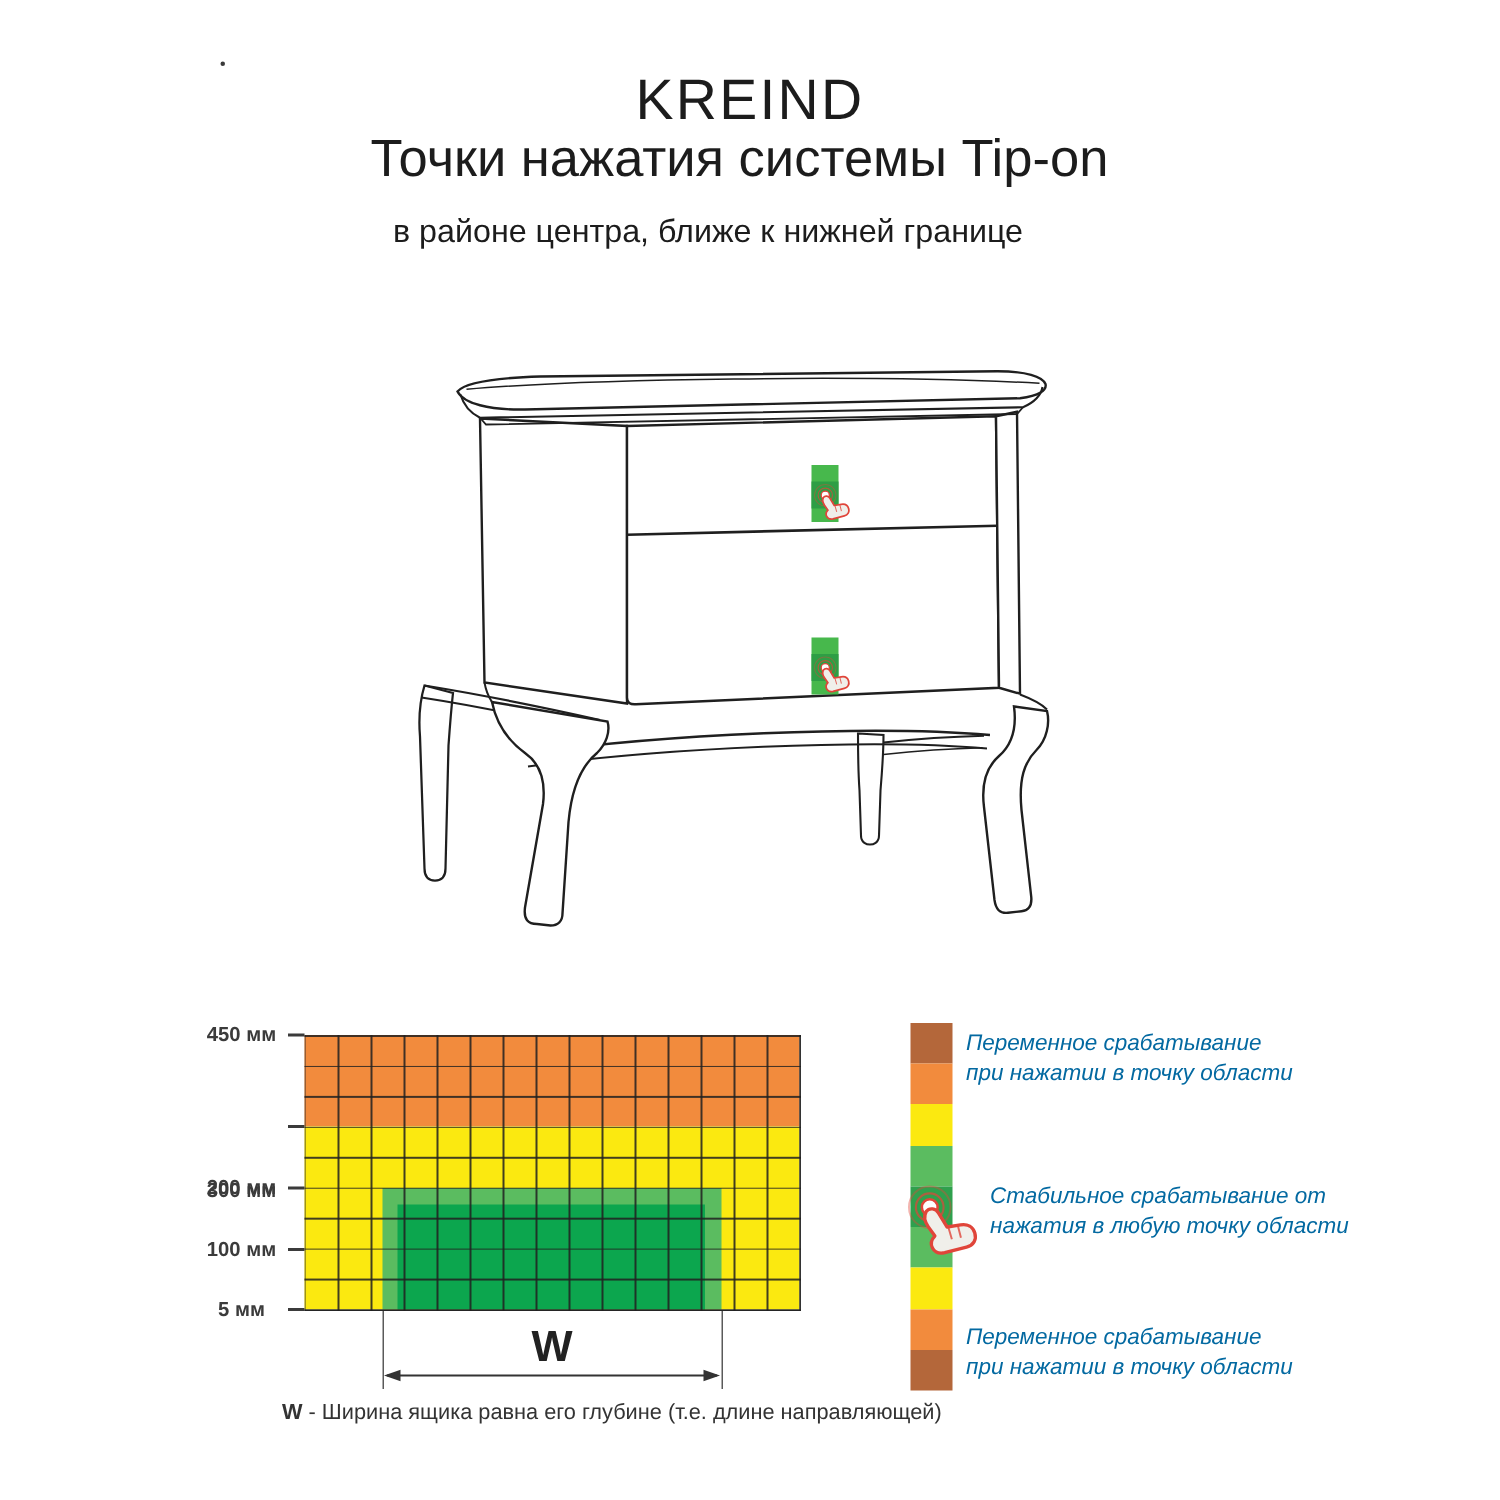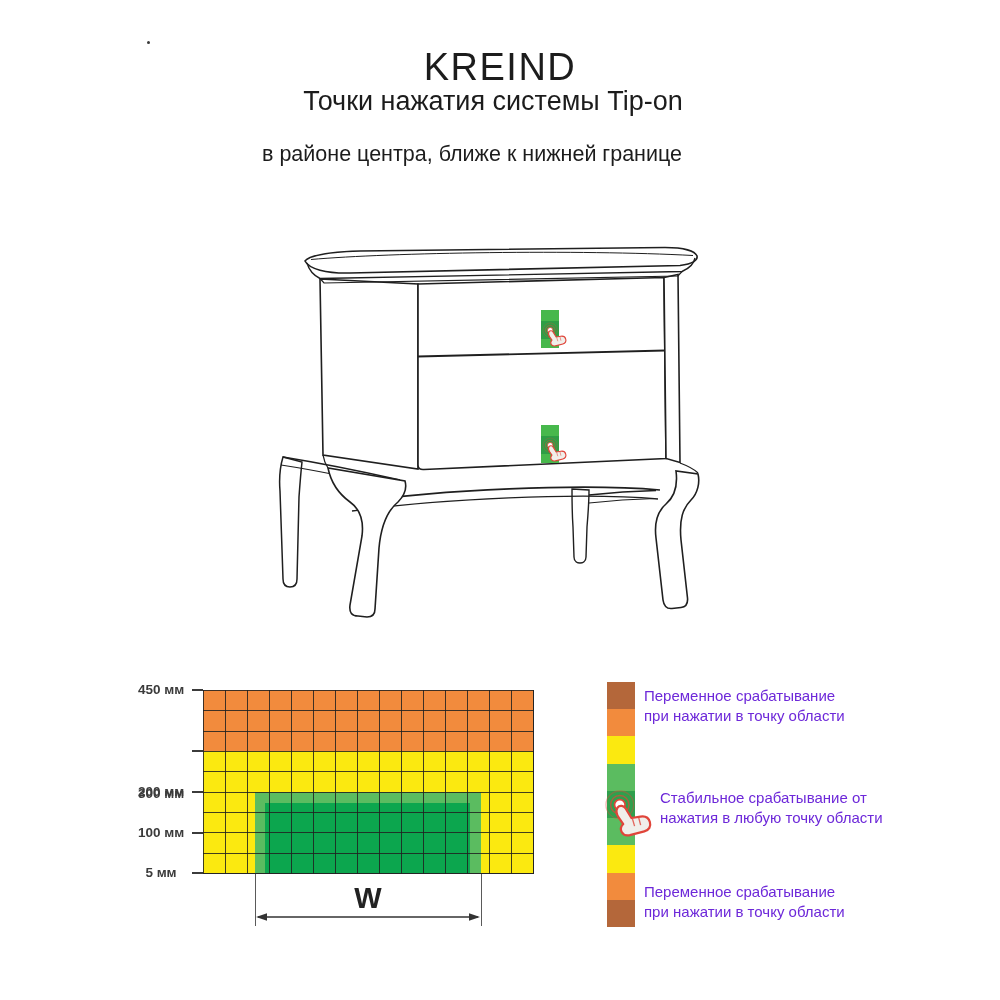--- a/index.html
+++ b/index.html
@@ -4,21 +4,21 @@
 <style>
   html,body{margin:0;padding:0;background:#ffffff;}
   .page{position:relative;width:1000px;height:1000px;background:#ffffff;overflow:hidden;
         font-family:"Liberation Sans", sans-serif;color:#1f1f1f;}
 
   .stray-dot{position:absolute;left:147px;top:41px;width:3px;height:3px;background:#3a3a3a;border-radius:50%;}
 
   .brand{position:absolute;left:0;top:46px;width:1000px;text-align:center;
          font-size:38px;font-weight:400;letter-spacing:1.5px;color:#1c1c1c;margin:0;}
   .subtitle{position:absolute;left:0;top:86px;width:986px;text-align:center;
-            font-size:27px;font-weight:400;color:#1c1c1c;margin:0;}
+            font-size:35px;font-weight:400;color:#1c1c1c;margin:0;}
   .desc{position:absolute;left:262px;top:139px;font-size:21.5px;line-height:31px;color:#1c1c1c;}
 
   .furniture{position:absolute;left:250px;top:243px;}
   .ln{fill:none;stroke:#1f1f1f;}
   .shape{fill:#ffffff;stroke:#1f1f1f;}
 
   
   .chart{position:absolute;left:203px;top:690px;width:330px;height:183px;}
   .zone{position:absolute;}
   .zone-orange{left:0;top:0;width:330px;height:61px;}
@@ -44,21 +44,21 @@
            font-size:29px;font-weight:700;color:#222;}
   .w-arrow{position:absolute;left:255px;top:909px;}
   .footnote{position:absolute;left:188px;top:934px;font-size:14.5px;color:#333;}
   .fn-b{font-weight:700;}
 
   
   .legend-bar{position:absolute;left:607px;top:682px;width:28px;height:245px;
               display:flex;flex-direction:column;}
   .legend-bar .seg{flex:1 1 auto;}
   .legend-hand{position:absolute;left:604px;top:789px;}
-  .legend-item{position:absolute;font-size:15px;line-height:19.5px;color:#6d28d9;}
+  .legend-item{position:absolute;font-size:15px;line-height:19.5px;color:#0369a1;font-style:italic;}
   .li0{left:644px;top:686px}.li1{left:660px;top:788px}.li2{left:644px;top:882px}
 </style>
 </head>
 <body>
 
 <div class="page">
 
   <div class="stray-dot"></div>
 
   <h1 class="brand">KREIND</h1>
@@ -142,20 +142,23 @@
   <div class="ytick-dash yd4"></div>
 
   <div class="w-ext-line w-ext-left"></div>
   <div class="w-ext-line w-ext-right"></div>
   <div class="w-label">W</div>
   <svg class="w-arrow" width="226" height="16" viewBox="0 0 226 16">
     <line x1="3" y1="8" x2="223" y2="8" stroke="#333" stroke-width="1.3"></line>
     <polygon points="1,8 12,4.2 12,11.8" fill="#333"></polygon>
     <polygon points="225,8 214,4.2 214,11.8" fill="#333"></polygon>
   </svg>
+  <div class="footnote">
+    <span class="fn-b">W</span><span> - Ширина ящика равна его глубине (т.е. длине направляющей)</span>
+  </div>
 
   <div class="legend-bar">
       <div class="seg" style="background: rgb(180, 103, 58);"></div>
       <div class="seg" style="background: rgb(242, 139, 61);"></div>
       <div class="seg" style="background: rgb(251, 233, 16);"></div>
       <div class="seg" style="background: rgb(91, 188, 96);"></div>
       <div class="seg" style="background: rgb(47, 160, 77);"></div>
       <div class="seg" style="background: rgb(91, 188, 96);"></div>
       <div class="seg" style="background: rgb(251, 233, 16);"></div>
       <div class="seg" style="background: rgb(242, 139, 61);"></div>

